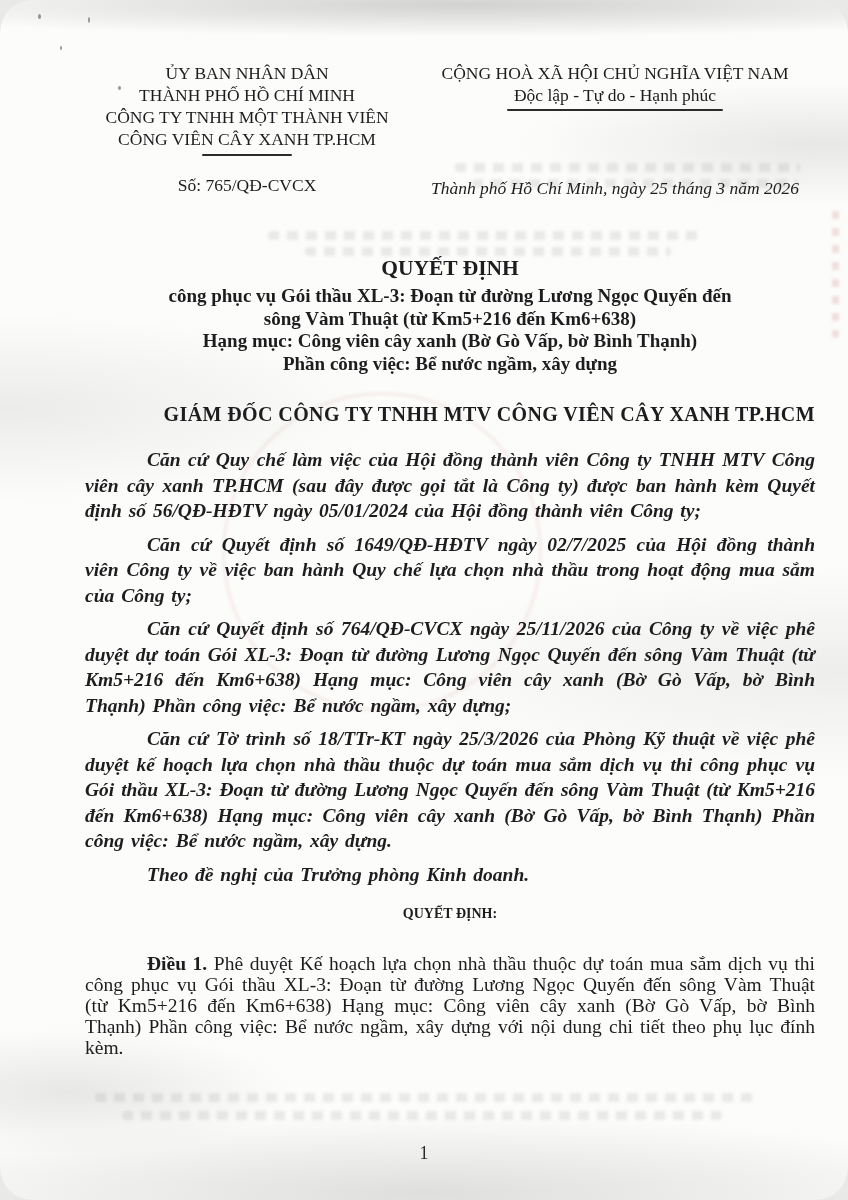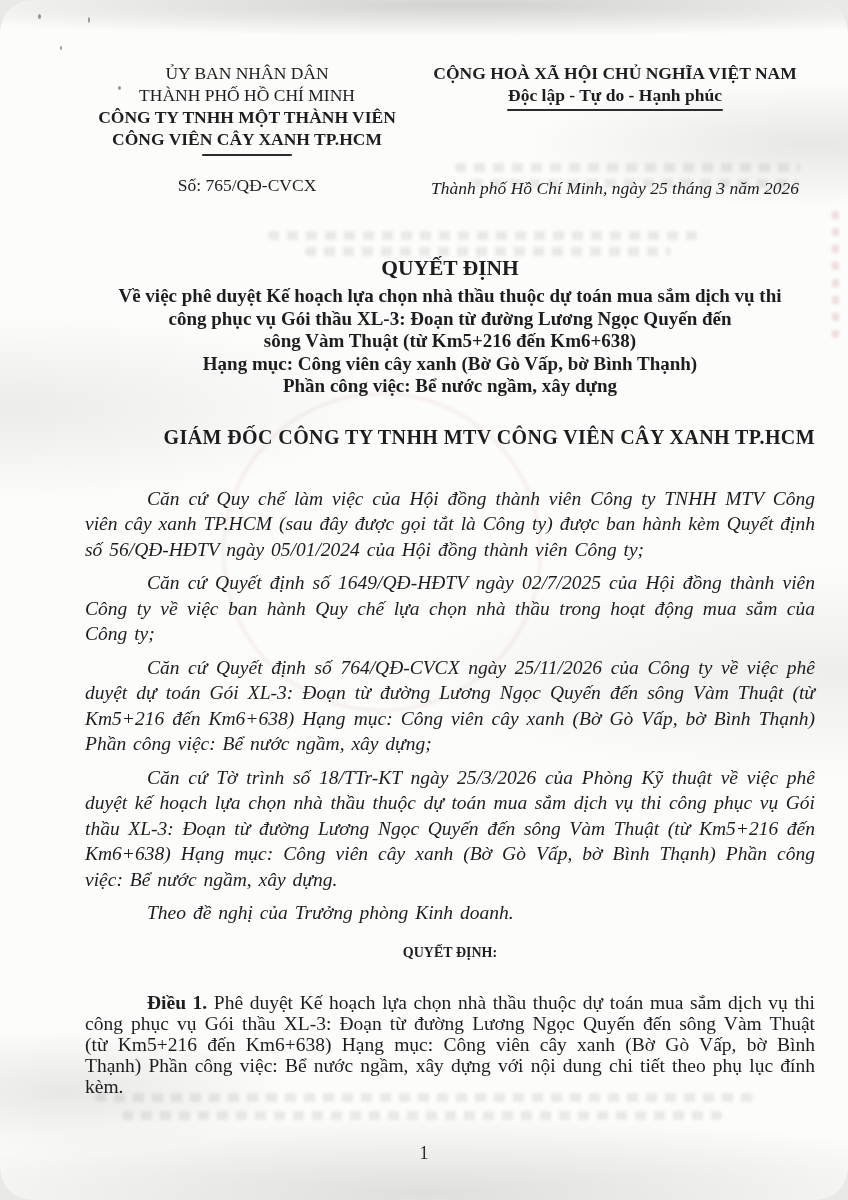--- a/index.html
+++ b/index.html
@@ -26,21 +26,21 @@
     left: 85px;
     top: 62px;
     width: 730px;
   }
 
   
   .header { display: flex; justify-content: space-between; align-items: flex-start; }
   .header-left  { width: 312px; margin-left: 6px; text-align: center; }
   .header-right { width: 400px; text-align: center; }
   .hl-line  { font-size: 17.5px; line-height: 22px; }
-  .hl-bold  { font-weight: bold; }
+  .hl-bold  { font-weight: normal; }
   .rule {
     height: 2px; background: #2b2b2d; border: none;
   }
   .rule-left  { width: 90px;  margin: 4px auto 0; }
   .rule-right { width: 216px; margin: 3px auto 0; }
   .doc-number { margin-top: 18px; font-size: 17.5px; line-height: 22px; }
   .place-date { margin-top: 66px; font-size: 17.5px; line-height: 22px; font-style: italic; }
 
   
   .title-block { margin-top: 56px; text-align: center; }
@@ -48,21 +48,21 @@
   .subtitle { margin-top: 4px; }
   .subtitle-line { font-size: 19px; font-weight: bold; line-height: 22.6px; }
 
   
   .issuer {
     margin-top: 26px; text-align: right;
     font-size: 20px; font-weight: bold; line-height: 26px; letter-spacing: 0.4px;
   }
 
   
-  .preamble { margin-top: 36px; }
+  .preamble { margin-top: 20px; font-weight: bold; }
   .preamble p {
     font-size: 19.5px; font-style: italic; line-height: 25.5px;
     text-align: justify; text-indent: 62px; word-spacing: 2px;
     margin-bottom: 8px;
   }
 
   
   .decision-heading {
     margin-top: 14px; text-align: center;
     font-size: 14px; font-weight: bold; line-height: 26px;
@@ -144,21 +144,20 @@
         <div class="hl-line hl-bold">CỘNG HOÀ XÃ HỘI CHỦ NGHĨA VIỆT NAM</div>
         <div class="hl-line hl-bold">Độc lập - Tự do - Hạnh phúc</div>
         <div class="rule rule-right"></div>
         <div class="place-date">Thành phố Hồ Chí Minh, ngày 25 tháng 3 năm 2026</div>
       </div>
     </div>
 
     <div class="title-block">
       <div class="title-heading">QUYẾT ĐỊNH</div>
       <div class="subtitle">
-        <div class="subtitle-line">Về việc phê duyệt Kế hoạch lựa chọn nhà thầu thuộc dự toán mua sắm dịch vụ thi</div>
         <div class="subtitle-line">công phục vụ Gói thầu XL-3: Đoạn từ đường Lương Ngọc Quyến đến</div>
         <div class="subtitle-line">sông Vàm Thuật (từ Km5+216 đến Km6+638)</div>
         <div class="subtitle-line">Hạng mục: Công viên cây xanh (Bờ Gò Vấp, bờ Bình Thạnh)</div>
         <div class="subtitle-line">Phần công việc: Bể nước ngầm, xây dựng</div>
       </div>
     </div>
 
     <div class="issuer">GIÁM ĐỐC CÔNG TY TNHH MTV CÔNG VIÊN CÂY XANH TP.HCM</div>
 
     <div class="preamble">

